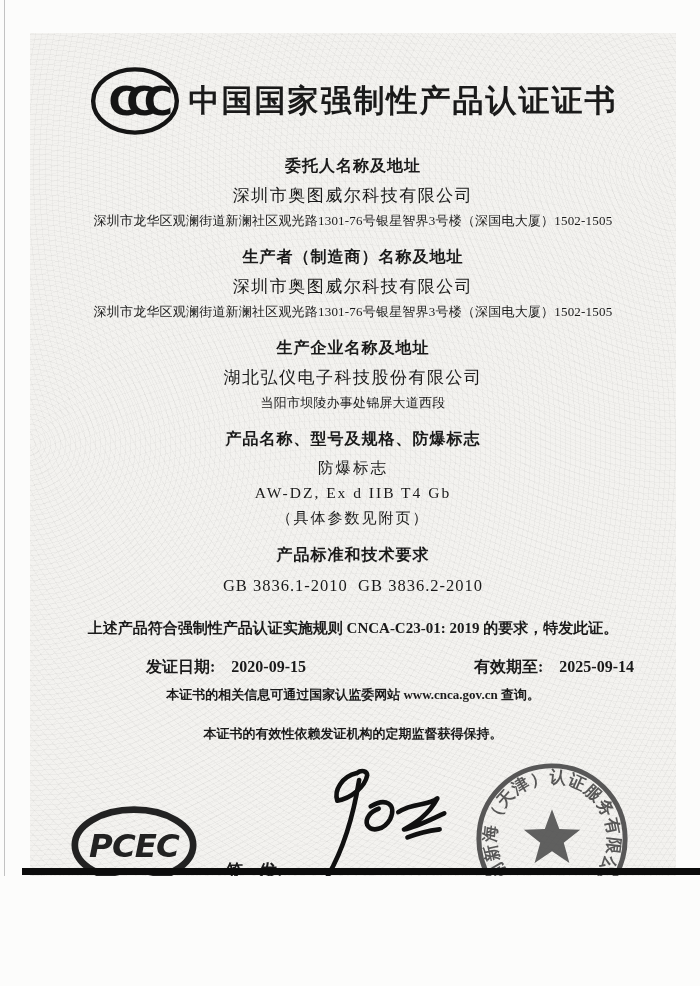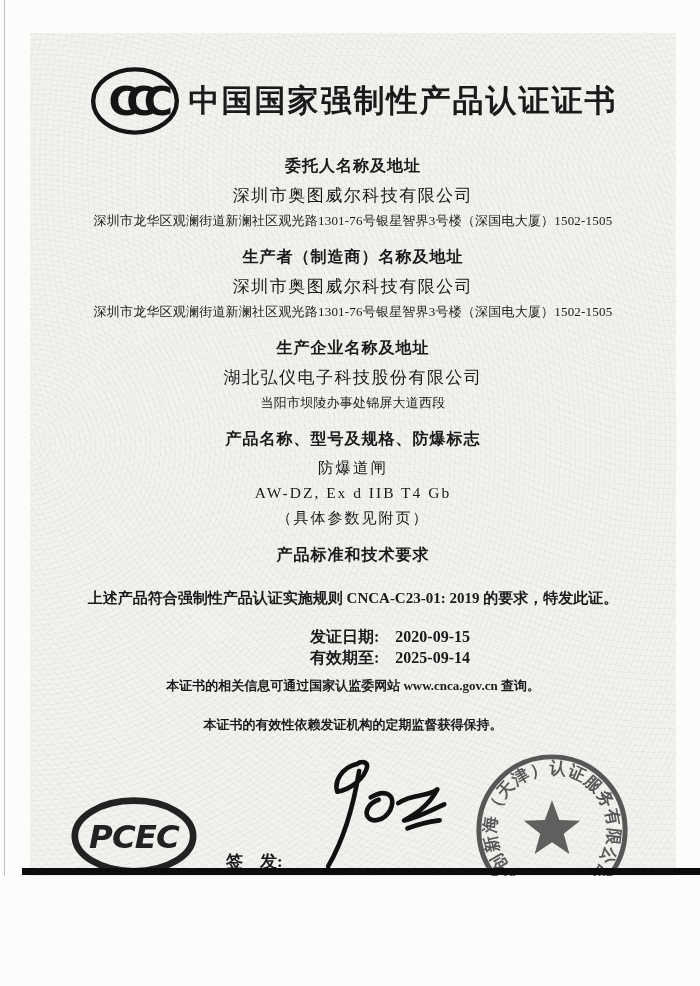--- a/index.html
+++ b/index.html
@@ -29,21 +29,21 @@
   .company   { margin-top:7px; font-size:17px; letter-spacing:1.5px; }
   .address   { margin-top:5px; font-size:13px; letter-spacing:.2px; }
 
   .product-name  { margin-top:8px; font-size:15.5px; letter-spacing:2px; }
   .product-model { margin-top:5px; font-size:15.5px; letter-spacing:2px; white-space:pre; }
   .product-paren { margin-top:7px; font-size:15px; letter-spacing:2px; }
   .standards-line{ margin-top:10px; font-size:16.5px; letter-spacing:1px; white-space:pre; }
 
   .statement { margin-top:23px; font-size:15px; font-weight:bold; }
 
-  .dates-row { margin-top:19px; display:flex; justify-content:space-between; padding:0 42px 0 116px; font-size:16px; font-weight:bold;flex-direction:column; }
+  .dates-row { margin-top:19px; display:flex; justify-content:space-between; padding:0 42px 0 116px; font-size:16px; font-weight:bold; }
   .date-value { margin-left:16px; }
 
   .note { font-weight:bold; }
   .note1 { margin-top:21px; font-size:13px; }
   .note2 { margin-top:8px; font-size:13px; }
 
   .signblock { position:relative; height:172px; margin-top:12px; }
   .pcec-logo { position:absolute; left:36px; top:48px; width:136px; height:84px; }
   .sign-label { position:absolute; left:196px; top:104px; font-size:17px; font-weight:bold; }
   .signature-svg { position:absolute; left:276px; top:10px; width:150px; height:115px; }
@@ -77,25 +77,26 @@
 
     <div class="sec-label">生产者（制造商）名称及地址</div>
     <div class="company">深圳市奥图威尔科技有限公司</div>
     <div class="address">深圳市龙华区观澜街道新澜社区观光路1301-76号银星智界3号楼（深国电大厦）1502-1505</div>
 
     <div class="sec-label">生产企业名称及地址</div>
     <div class="company">湖北弘仪电子科技股份有限公司</div>
     <div class="address">当阳市坝陵办事处锦屏大道西段</div>
 
     <div class="sec-label">产品名称、型号及规格、防爆标志</div>
-    <div class="product-name">防爆道闸</div>
+    <div class="product-name">防爆标志</div>
     <div class="product-model">AW-DZ, Ex d IIB T4 Gb</div>
     <div class="product-paren">（具体参数见附页）</div>
 
     <div class="sec-label">产品标准和技术要求</div>
+    <div class="standards-line">GB 3836.1-2010  GB 3836.2-2010</div>
 
     <div class="statement">上述产品符合强制性产品认证实施规则 CNCA-C23-01: 2019 的要求，特发此证。</div>
 
     <div class="dates-row">
       <div class="date-group">
         <span>发证日期:</span><span class="date-value">2020-09-15</span>
       </div>
       <div class="date-group">
         <span>有效期至:</span><span class="date-value">2025-09-14</span>
       </div>

